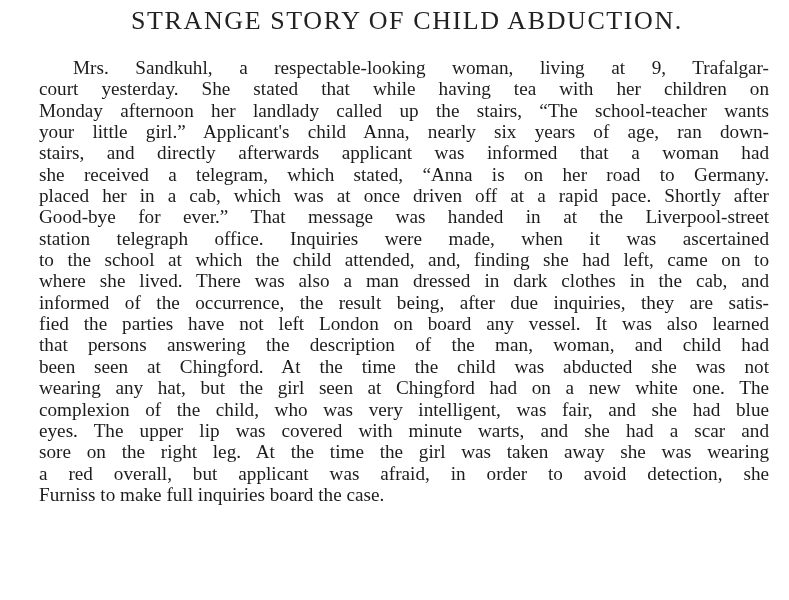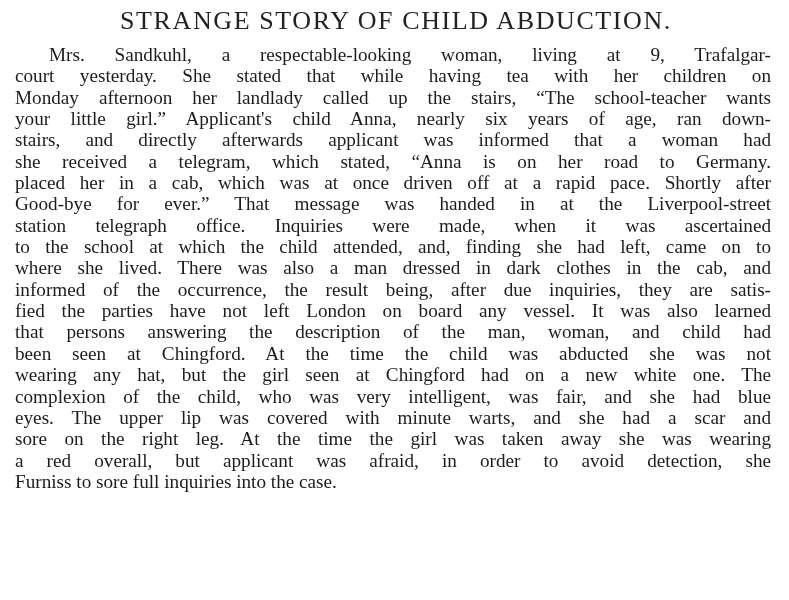--- a/index.html
+++ b/index.html
@@ -10,37 +10,37 @@
     body {
       width: 789px;
       height: 600px;
       overflow: hidden;
       position: relative;
       font-family: "Liberation Serif", "DejaVu Serif", serif;
       color: #1a1a1a;
     }
     .article {
       position: absolute;
-      left: 11px;
+      left: 22px;
       top: 6px;
       width: 764px;
     }
     .headline {
       text-align: center;
       font-size: 26px;
       letter-spacing: 1.6px;
       line-height: 30px;
       height: 34px;
       margin: 0;
       padding-left: 6px;
       font-weight: normal;
       color: #222;
     }
     .body {
-      margin: 4px;
+      margin: 17px;
     }
     .line {
       display: block;
       height: 21.35px;
       line-height: 21.35px;
       font-size: 19.2px;
       white-space: nowrap;
       text-align: justify;
       text-align-last: justify;
       color: #1c1c1c;
@@ -71,15 +71,15 @@
     <span class="line">where she lived. There was also a man dressed in dark clothes in the cab, and</span>
     <span class="line">informed of the occurrence, the result being, after due inquiries, they are satis-</span>
     <span class="line">fied the parties have not left London on board any vessel. It was also learned</span>
     <span class="line">that persons answering the description of the man, woman, and child had</span>
     <span class="line">been seen at Chingford. At the time the child was abducted she was not</span>
     <span class="line">wearing any hat, but the girl seen at Chingford had on a new white one. The</span>
     <span class="line">complexion of the child, who was very intelligent, was fair, and she had blue</span>
     <span class="line">eyes. The upper lip was covered with minute warts, and she had a scar and</span>
     <span class="line">sore on the right leg. At the time the girl was taken away she was wearing</span>
     <span class="line">a red overall, but applicant was afraid, in order to avoid detection, she</span>
-    <span class="line last">Furniss to sore full inquiries into the case.</span>
+    <span class="line last">Furniss to make full inquiries board the case.</span>
   </div>
 </div>
 
 </body></html>

